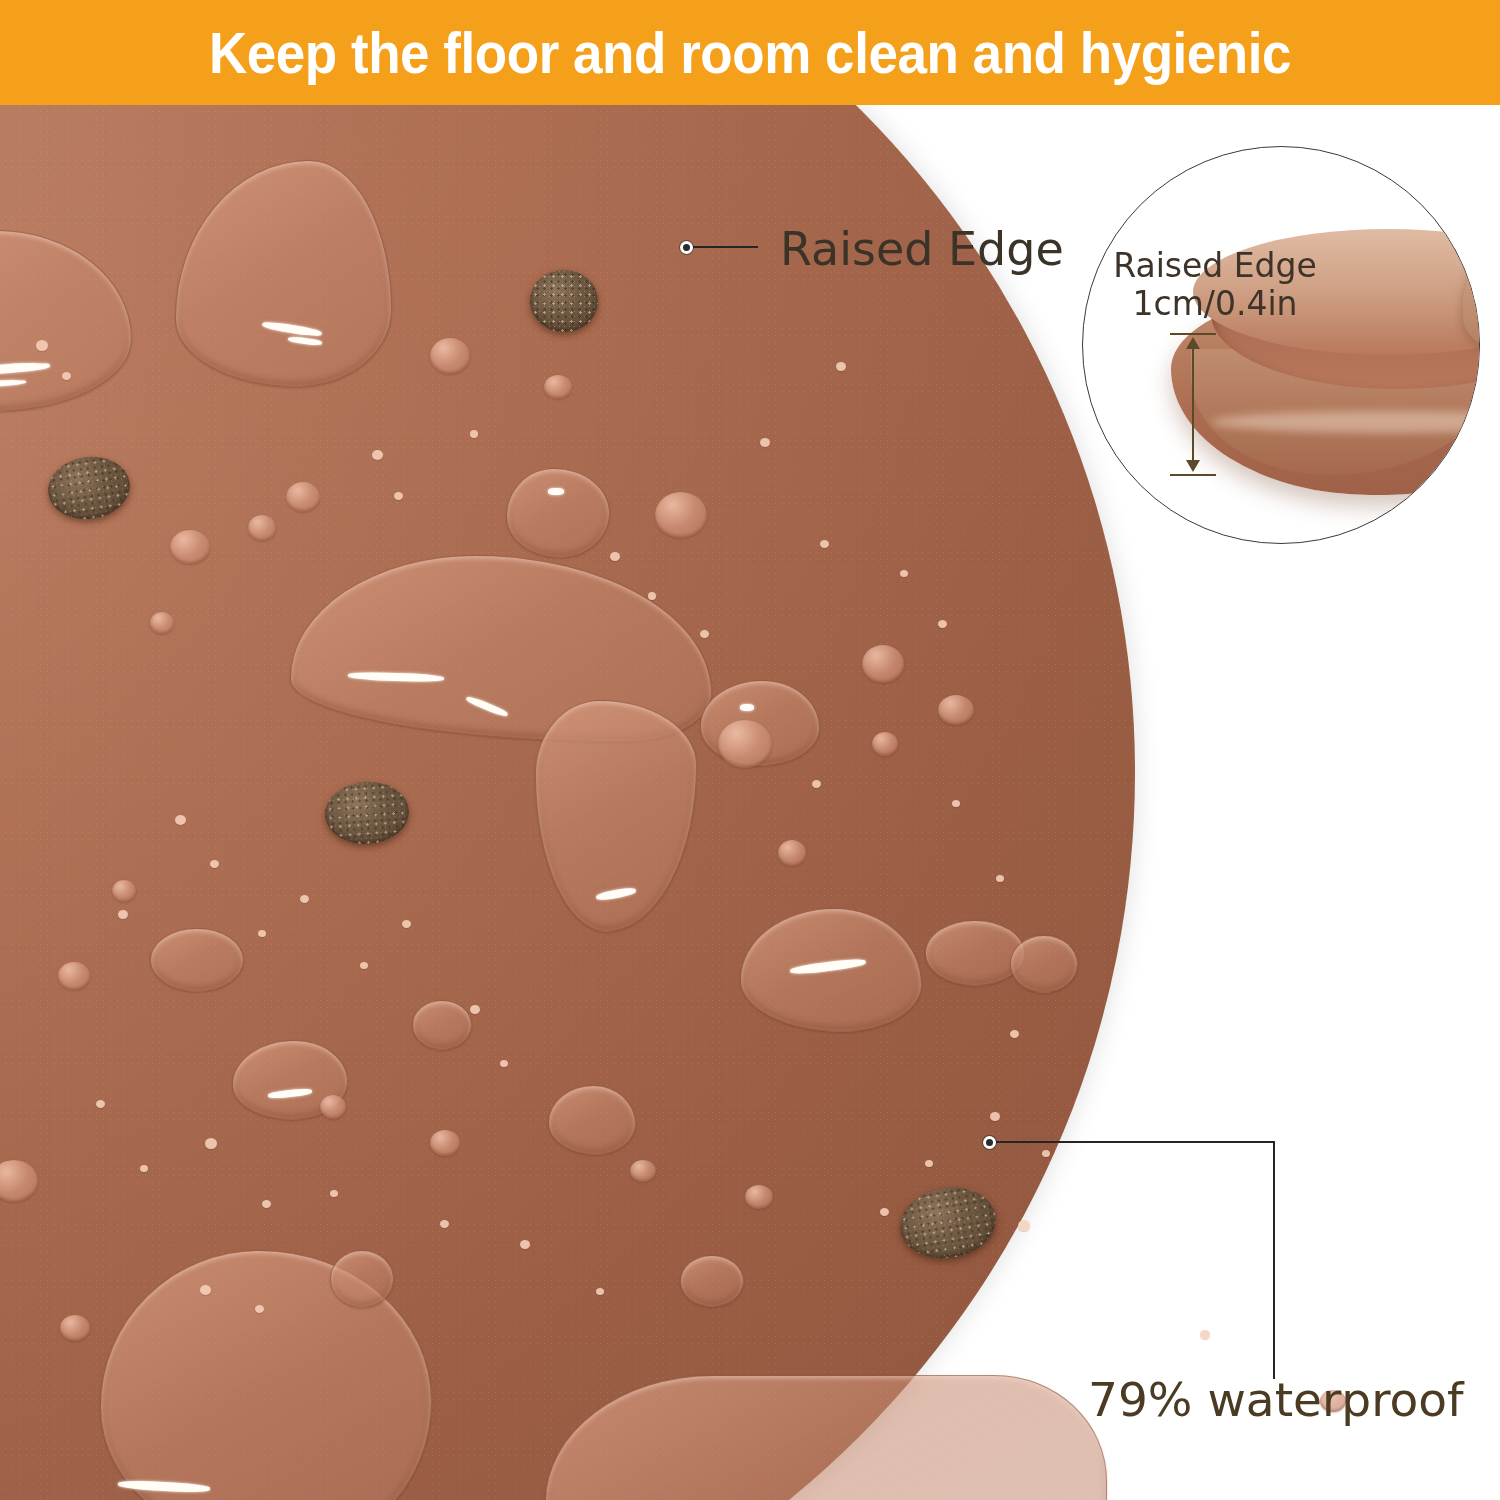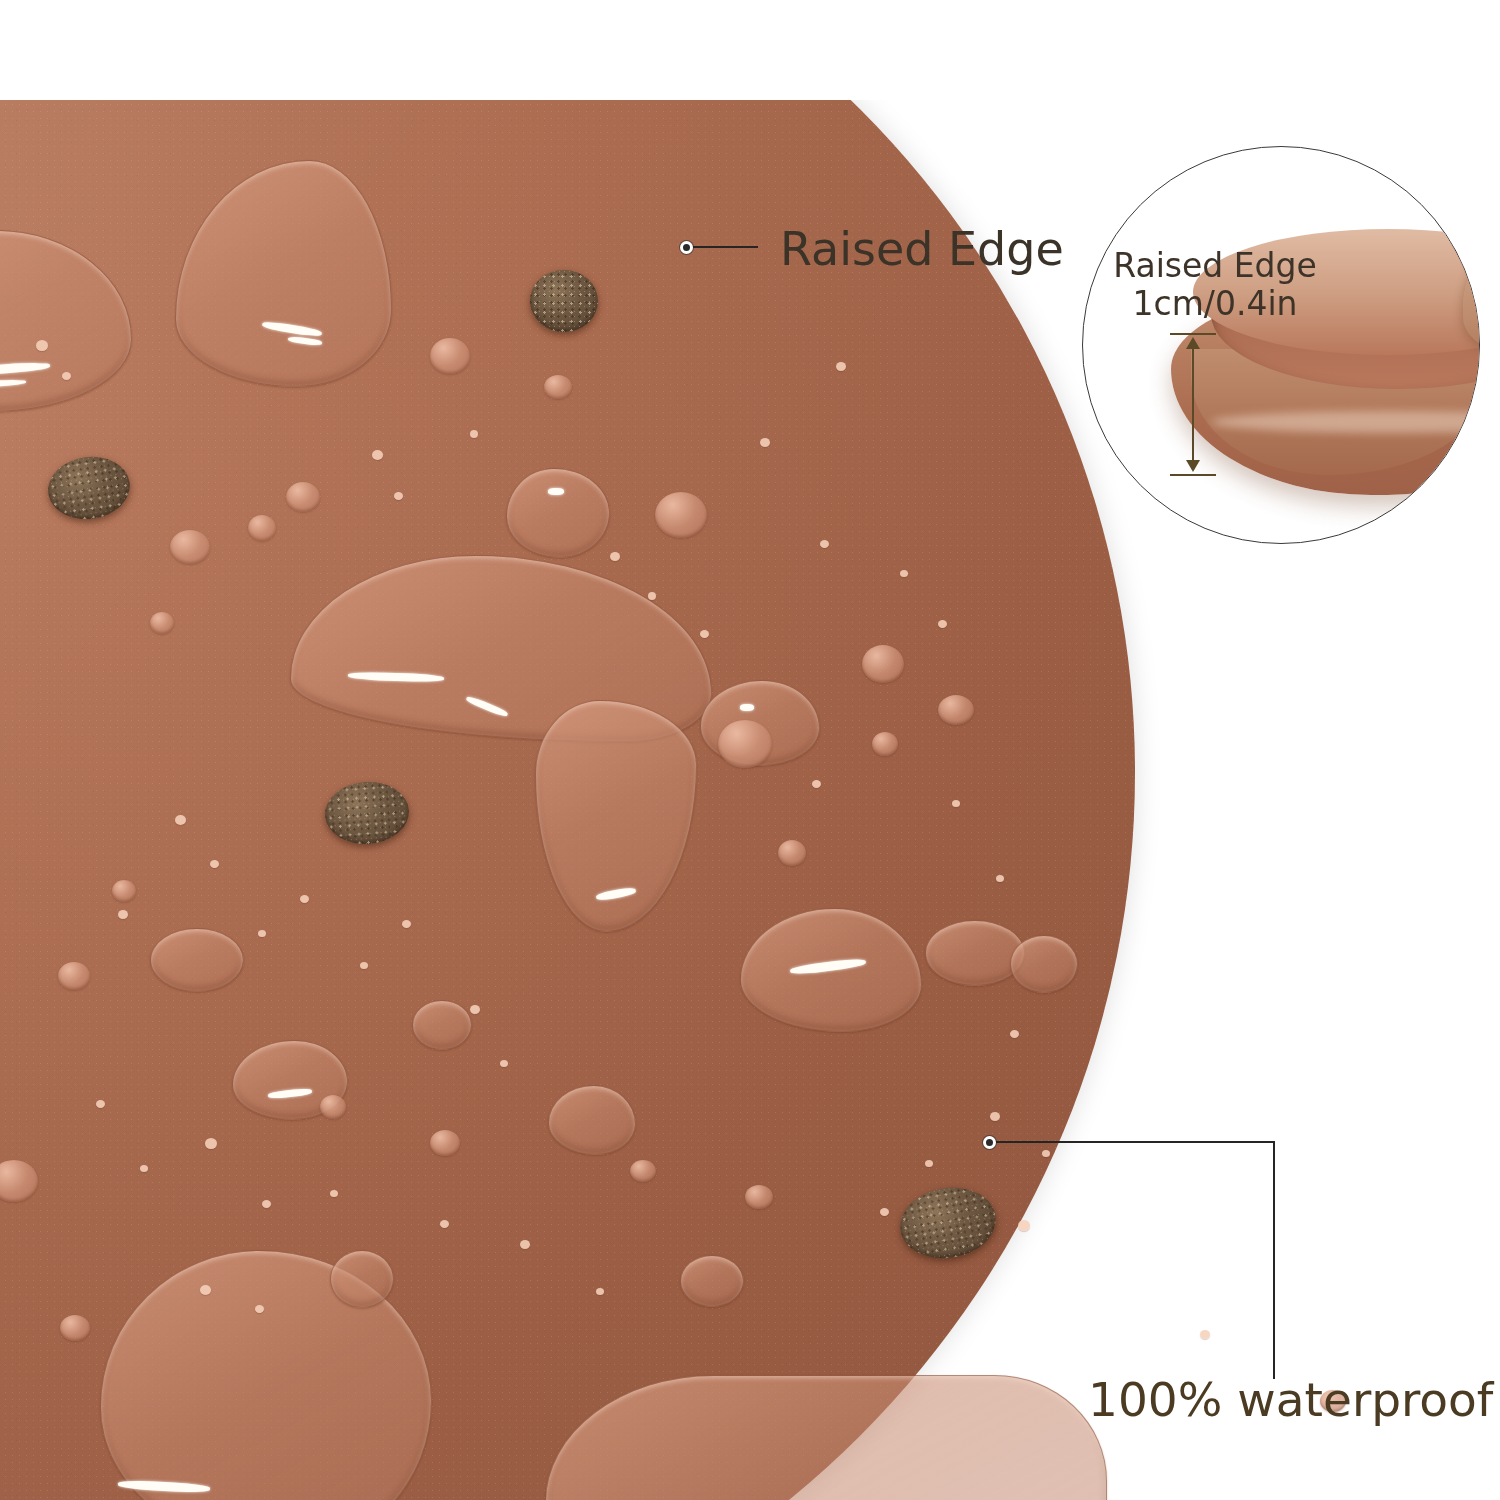--- a/index.html
+++ b/index.html
@@ -283,21 +283,21 @@
     <div class="kib" style="left:900px;top:1088px;width:96px;height:70px;transform:rotate(-9deg);"></div>
   </div>
 
   <div class="call-dot" style="left:680px;top:241px;"></div>
   <div class="lead" style="left:692px;top:246px;width:66px;height:2.4px;"></div>
   <div class="call-label" id="label-raised-edge">Raised Edge</div>
 
   <div class="call-dot" style="left:983px;top:1136px;"></div>
   <div class="lead" style="left:995px;top:1141px;width:280px;height:2.4px;"></div>
   <div class="lead" style="left:1273px;top:1141px;width:2.4px;height:238px;"></div>
-  <div class="call-label" id="label-waterproof">100% waterproof</div>
+  <div class="call-label" id="label-waterproof">79% waterproof</div>
 
   <div id="inset">
 
     <div id="inset-photo">
       <div id="ip-bowl"></div>
       <div id="ip-side"></div>
       <div id="ip-inner"></div>
       <div id="ip-lip"></div>
       <div id="ip-tab"></div>
 
@@ -311,14 +311,17 @@
       <div class="dim-arrow" style="bottom:4px;border-top:12px solid #5B4A27;"></div>
       <div class="dim-tick" style="bottom:0px;"></div>
     </div>
 
     <div id="inset-text">
       <div>Raised Edge</div>
       <div>1cm/0.4in</div>
     </div>
   </div>
 
+  <div id="banner">
+    <div id="banner-text">Keep the floor and room clean and hygienic</div>
+  </div>
 
 </div>
 
 </body></html>

